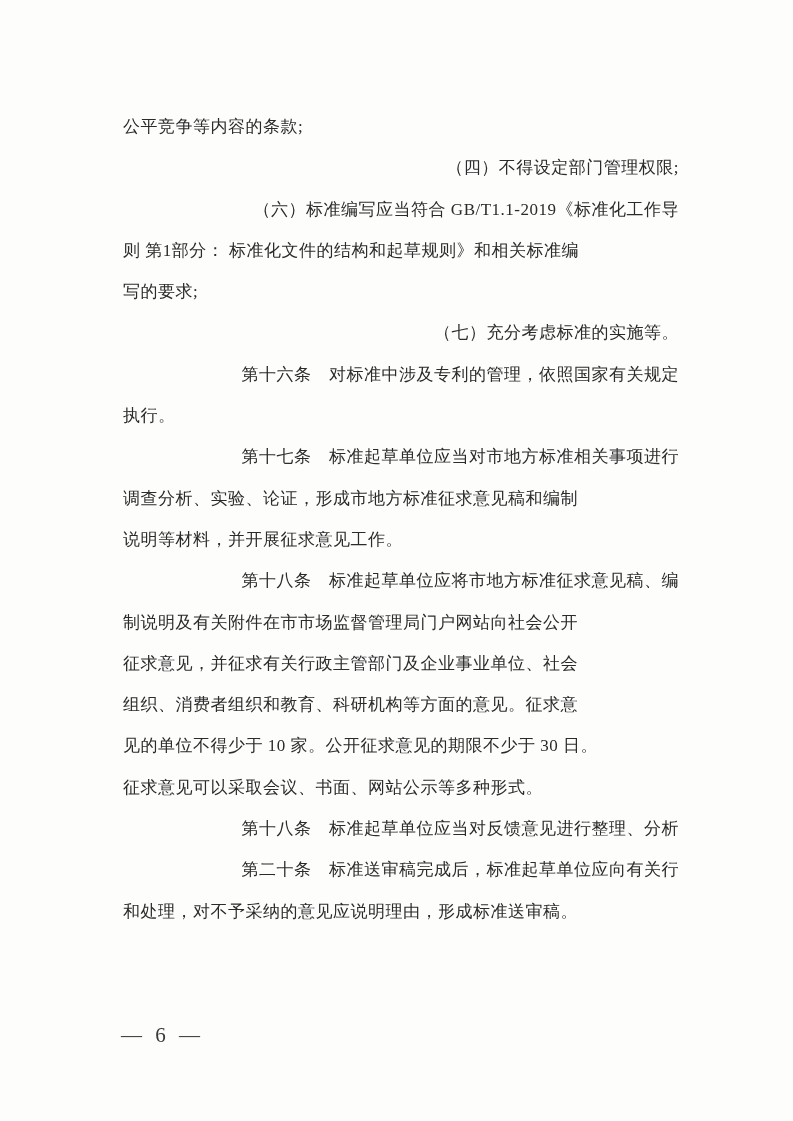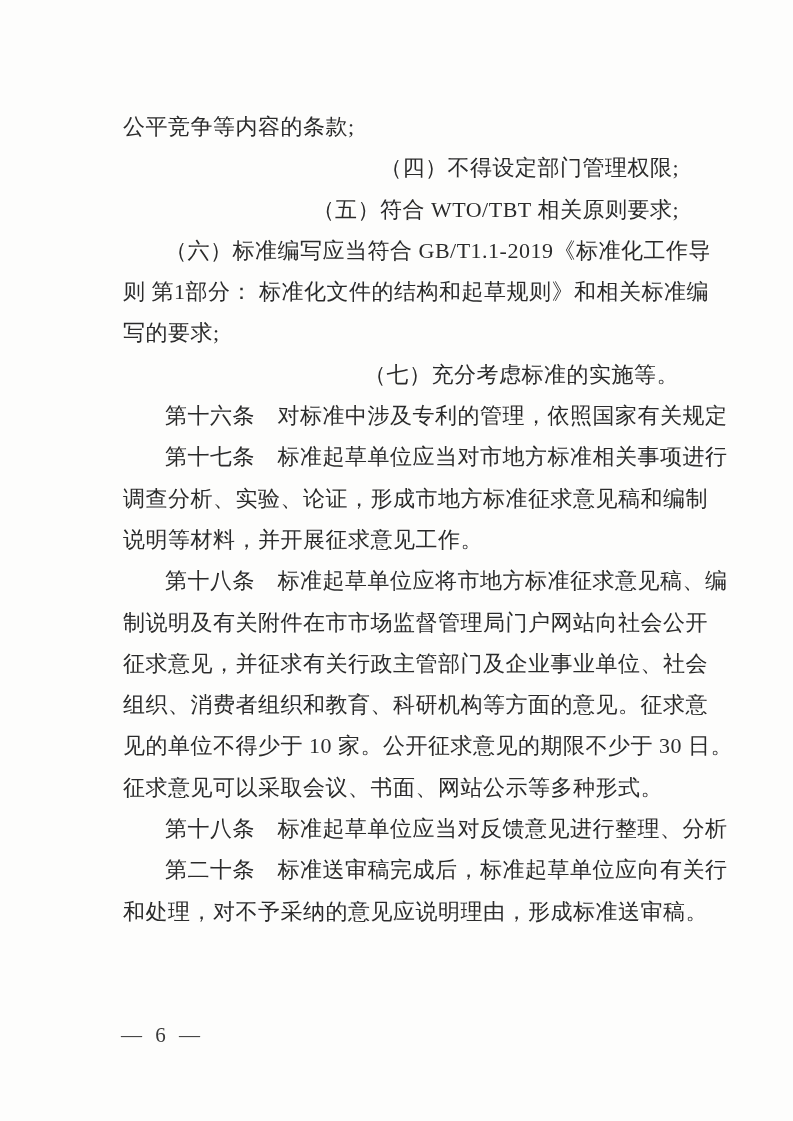--- a/index.html
+++ b/index.html
@@ -19,21 +19,21 @@
   }
   .text-block {
     position: absolute;
     left: 123px;
     top: 106px;
     width: 556px;
   }
   .line {
     height: 41.3px;
     line-height: 41.3px;
-    font-size: 22px;
+    font-size: 17px;
     letter-spacing: 0.5px;
     white-space: nowrap;
   }
   .line.indent {
     padding-left: 42px;
     text-align: right;
   }
   .page-number {
     position: absolute;
     left: 121px;
@@ -48,32 +48,32 @@
 </head>
 <body>
 
 <div class="page">
   <div class="text-block">
 
       <div class="line">公平竞争等内容的条款;</div>
 
       <div class="line indent">（四）不得设定部门管理权限;</div>
 
-      <div class="line indent">（五）符合 WTO/TBT 相关原则要求;</div>
 
       <div class="line indent">（六）标准编写应当符合 GB/T1.1-2019《标准化工作导</div>
 
       <div class="line">则 第1部分： 标准化文件的结构和起草规则》和相关标准编</div>
 
       <div class="line">写的要求;</div>
 
       <div class="line indent">（七）充分考虑标准的实施等。</div>
 
       <div class="line indent">第十六条　对标准中涉及专利的管理，依照国家有关规定</div>
 
+      <div class="line">执行。</div>
 
       <div class="line indent">第十七条　标准起草单位应当对市地方标准相关事项进行</div>
 
       <div class="line">调查分析、实验、论证，形成市地方标准征求意见稿和编制</div>
 
       <div class="line">说明等材料，并开展征求意见工作。</div>
 
       <div class="line indent">第十八条　标准起草单位应将市地方标准征求意见稿、编</div>
 
       <div class="line">制说明及有关附件在市市场监督管理局门户网站向社会公开</div>

